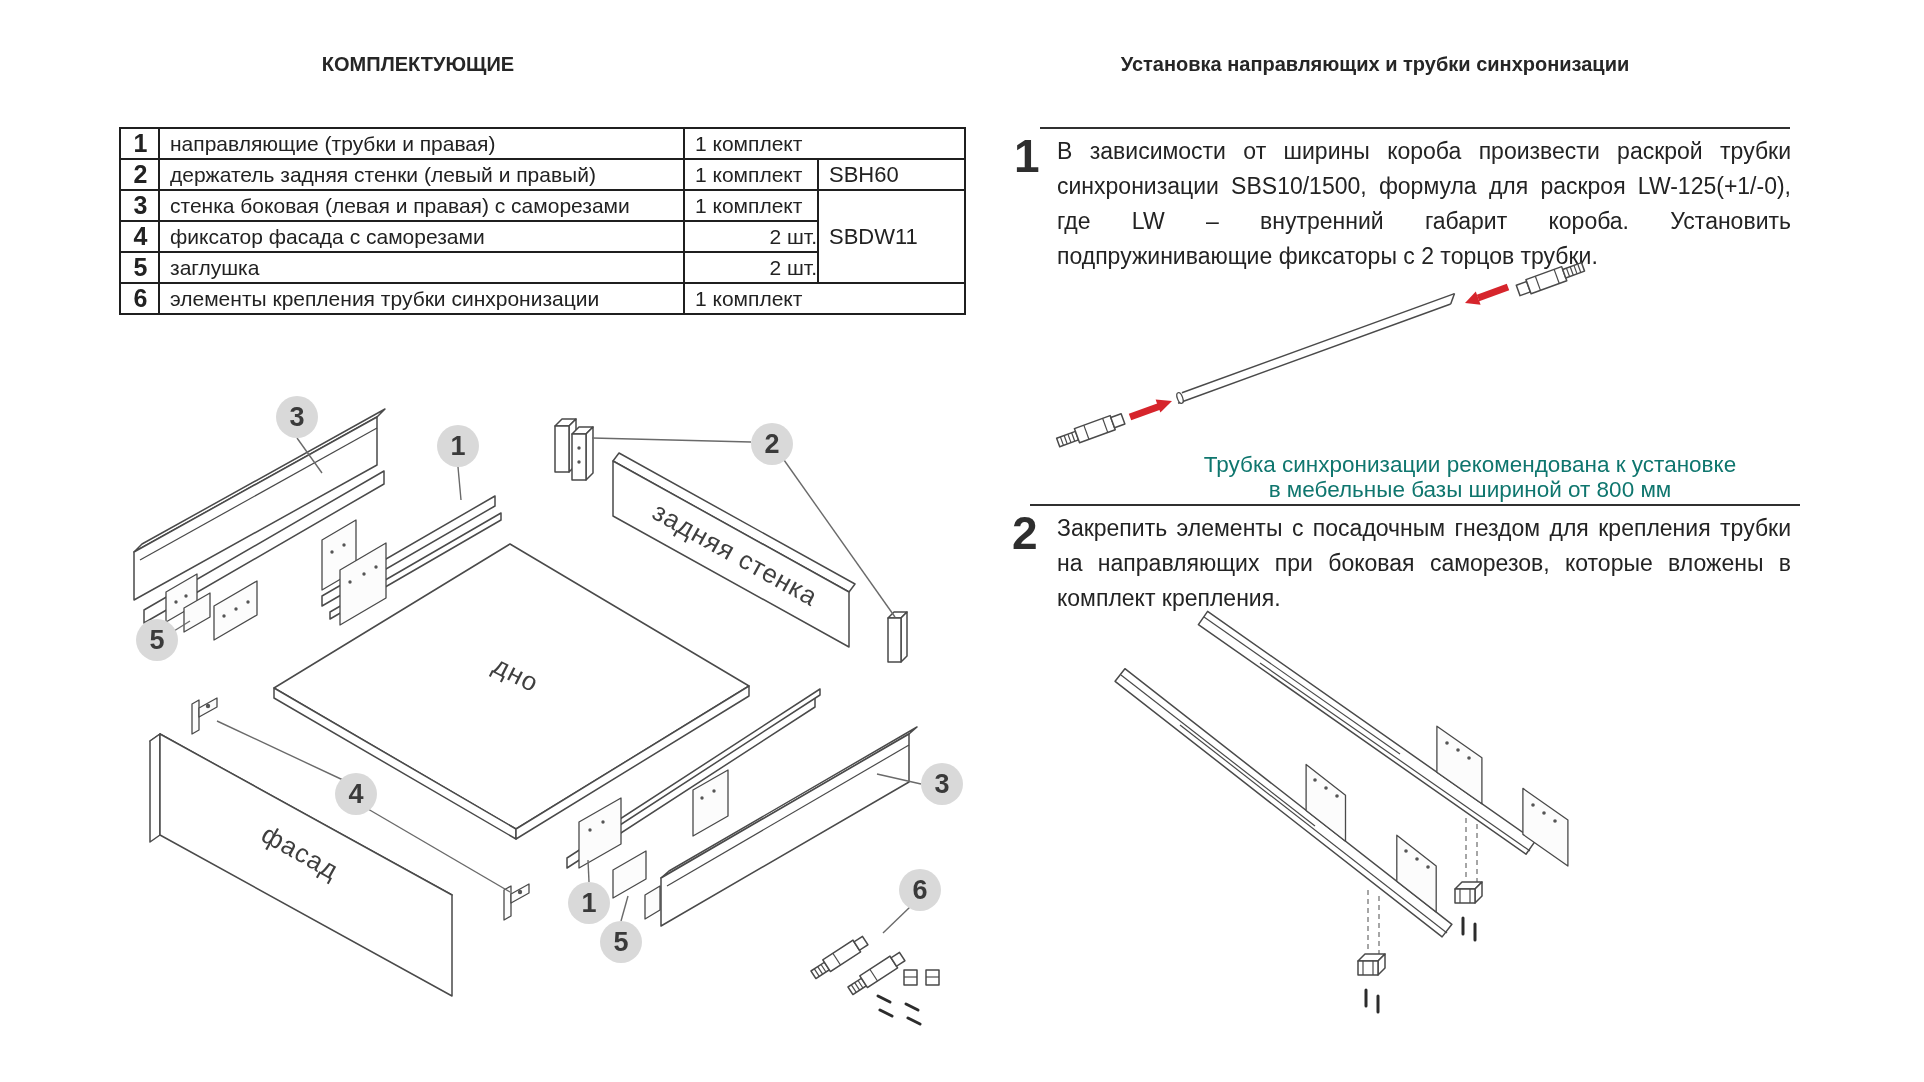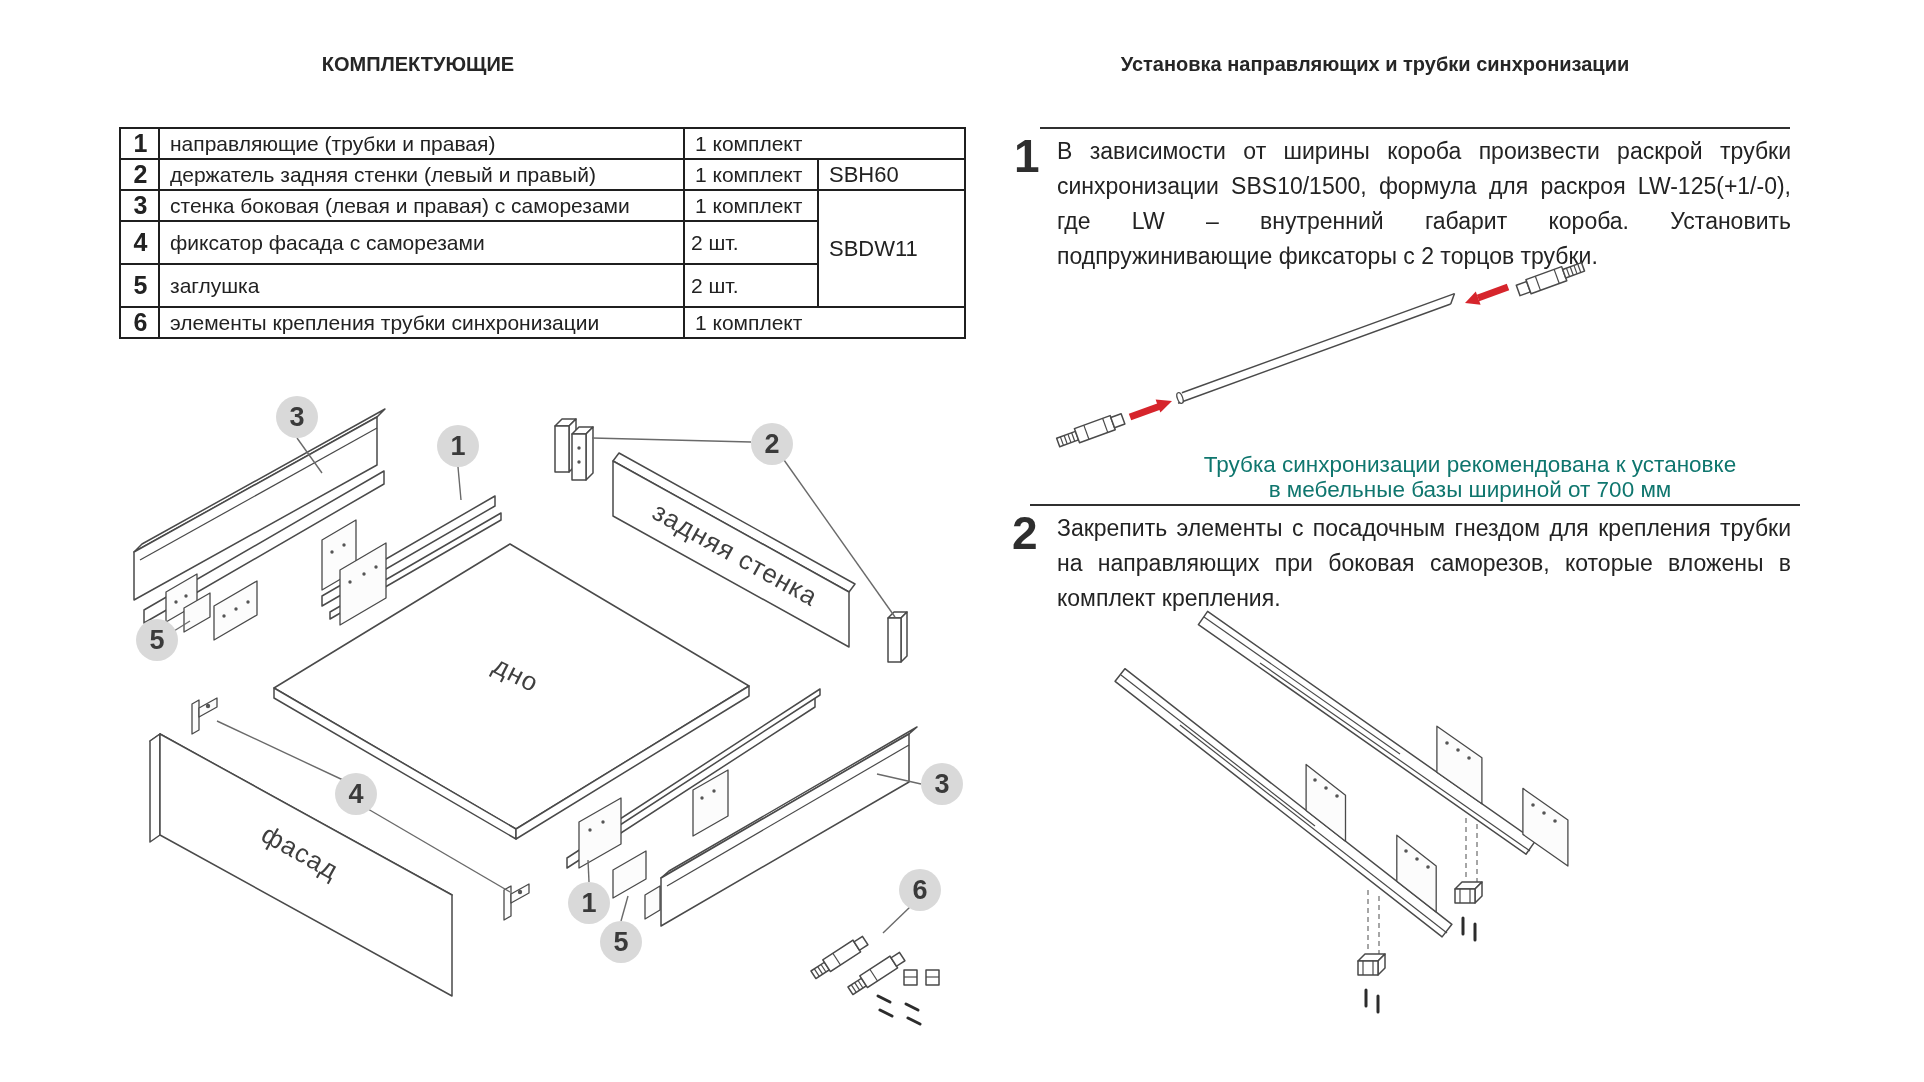--- a/index.html
+++ b/index.html
@@ -4,21 +4,21 @@
 <style>
   html,body{margin:0;padding:0}
   body{width:1924px;height:1082px;background:#ffffff;position:relative;overflow:hidden;
        font-family:"Liberation Sans",sans-serif;color:#2b2b2b}
   .abs{position:absolute}
   .title{position:absolute;font-weight:bold;font-size:20px;color:#262626;text-align:center;white-space:nowrap}
   table.parts{border-collapse:collapse;table-layout:fixed;width:845px;font-size:21px;color:#222}
   table.parts td{border:2px solid #1f1f1f;height:29px;padding:0 8px 0 10px;overflow:hidden;white-space:nowrap}
   td.num{font-weight:bold;font-size:25px;text-align:center;padding:0}
   td.qty{padding-left:12px}
-  td.qty.c{text-align:left;padding:6px}
+  td.qty.c{text-align:right;padding:0}
   td.part{text-align:left;padding:0;font-size:22px}
   .rule{position:absolute;border-top:2px solid #303030;height:0}
   .stepnum{position:absolute;font-size:46px;font-weight:bold;color:#2e2e2e;line-height:1}
   .steptext{position:absolute;width:734px;font-size:23px;line-height:35px;text-align:justify;color:#232323}
   .note{position:absolute;left:1150px;width:640px;font-size:22.5px;line-height:25px;text-align:center;color:#0f766e}
   svg{display:block}
   .face{fill:#ffffff;stroke:#4a4a4a;stroke-width:1.5;stroke-linejoin:round}
   .thin{fill:none;stroke:#4a4a4a;stroke-width:1.2}
   .plate{fill:#fcfcfc;stroke:#4a4a4a;stroke-width:1.3;stroke-linejoin:round}
   .lead{stroke:#6a6a6a;stroke-width:1.4;fill:none}
@@ -304,21 +304,21 @@
     <rect class="face" x="49" y="-4" width="20" height="9"></rect>
     <line class="thin" x1="53" y1="-4" x2="53" y2="5"></line>
       <line class="thin" x1="57" y1="-4" x2="57" y2="5"></line>
     <line class="thin" x1="61" y1="-4" x2="61" y2="5"></line>
       <line class="thin" x1="65" y1="-4" x2="65" y2="5"></line>
   </g>
 </svg>
 
 <div class="note" style="top:452px">
   <div>Трубка синхронизации рекомендована к установке</div>
-  <div>в мебельные базы шириной от 700 мм</div>
+  <div>в мебельные базы шириной от 800 мм</div>
 </div>
 
 <div class="rule" style="left:1030px;top:504px;width:770px"></div>
 <div class="stepnum" style="left:1012px;top:510px">2</div>
 <div class="steptext" style="left:1057px;top:511px">Закрепить элементы с посадочным гнездом для крепления трубки на направляющих при боковая саморезов, которые вложены в комплект крепления.</div>
 
 <svg class="abs" style="left:1100px;top:608px" width="620" height="465" viewBox="0 0 620 465">
 
   <g>
     <polygon class="face" points="107.6,3.4 435.2,233.1 426,246.2 98.4,16.6"></polygon>

